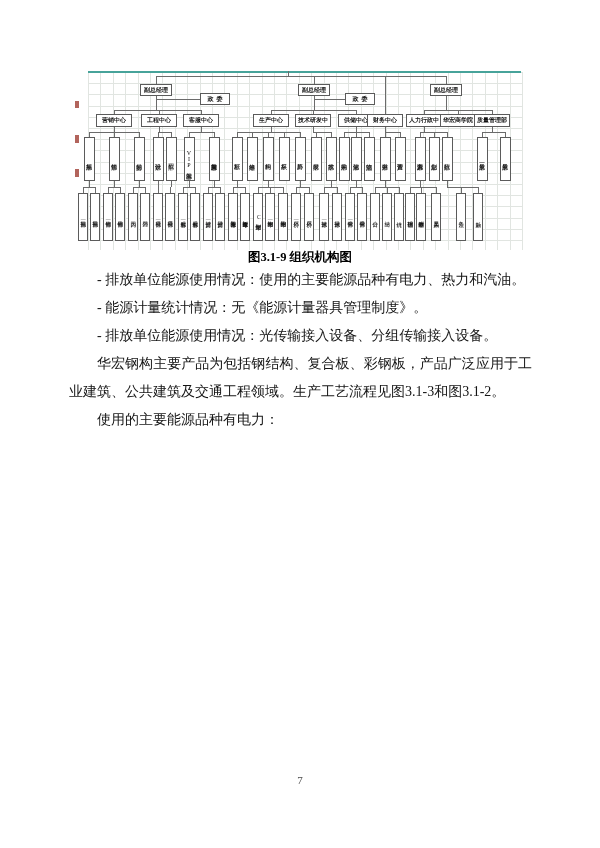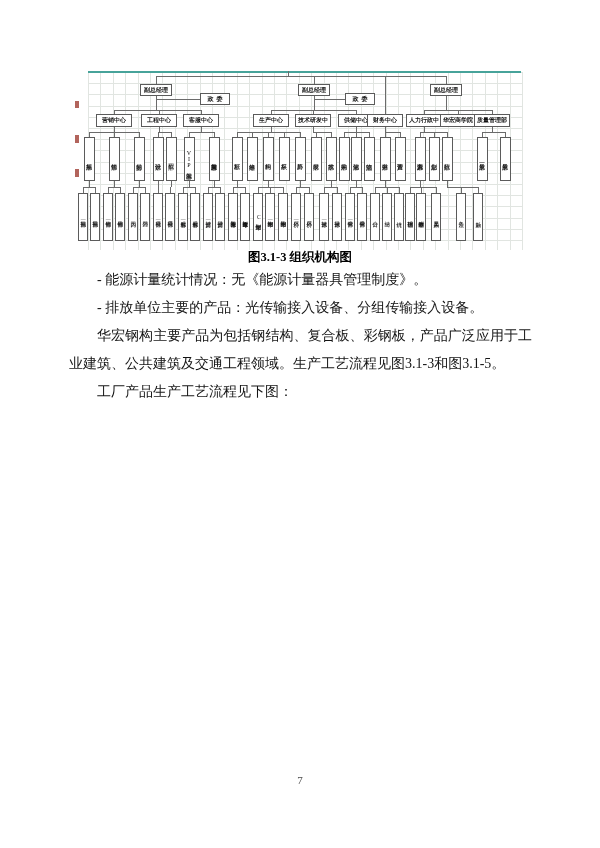--- a/index.html
+++ b/index.html
@@ -231,24 +231,25 @@
       <div class="bx vs" style="left: 370px; top: 193px; width: 10px; height: 48px;">会计</div>
       <div class="bx vs" style="left: 382px; top: 193px; width: 10px; height: 48px;">出纳</div>
       <div class="bx vs" style="left: 394px; top: 193px; width: 10px; height: 48px;">统计</div>
       <div class="bx vs" style="left: 405px; top: 193px; width: 10px; height: 48px;">招聘培训</div>
       <div class="bx vs" style="left: 416px; top: 193px; width: 10px; height: 48px;">薪酬绩效</div>
       <div class="bx vs" style="left: 431px; top: 193px; width: 10px; height: 48px;">员工关系</div>
       <div class="bx vs" style="left: 456px; top: 193px; width: 10px; height: 48px;">法务</div>
       <div class="bx vs" style="left: 473px; top: 193px; width: 10px; height: 48px;">后勤</div>
     </div>
 
-  <div class="caption">图3.1-3 组织机构图</div>
+  <div class="caption">图3.1-9 组织机构图</div>
 
   <div class="body-text" id="body-text">
+      <p>- 排放单位能源使用情况：使用的主要能源品种有电力、热力和汽油。</p>
       <p>- 能源计量统计情况：无《能源计量器具管理制度》。</p>
-      <p>- 排放单位主要的产品：光传输接入设备、分组传输接入设备。</p>
-      <p>华宏钢构主要产品为包括钢结构、复合板、彩钢板，产品广泛应用于工业建筑、公共建筑及交通工程领域。生产工艺流程见图3.1-3和图3.1-5。</p>
-      <p>工厂产品生产工艺流程见下图：</p>
+      <p>- 排放单位能源使用情况：光传输接入设备、分组传输接入设备。</p>
+      <p>华宏钢构主要产品为包括钢结构、复合板、彩钢板，产品广泛应用于工业建筑、公共建筑及交通工程领域。生产工艺流程见图3.1-3和图3.1-2。</p>
+      <p>使用的主要能源品种有电力：</p>
     </div>
 
   <div class="page-number">7</div>
 
 </div>
 
 </body></html>

